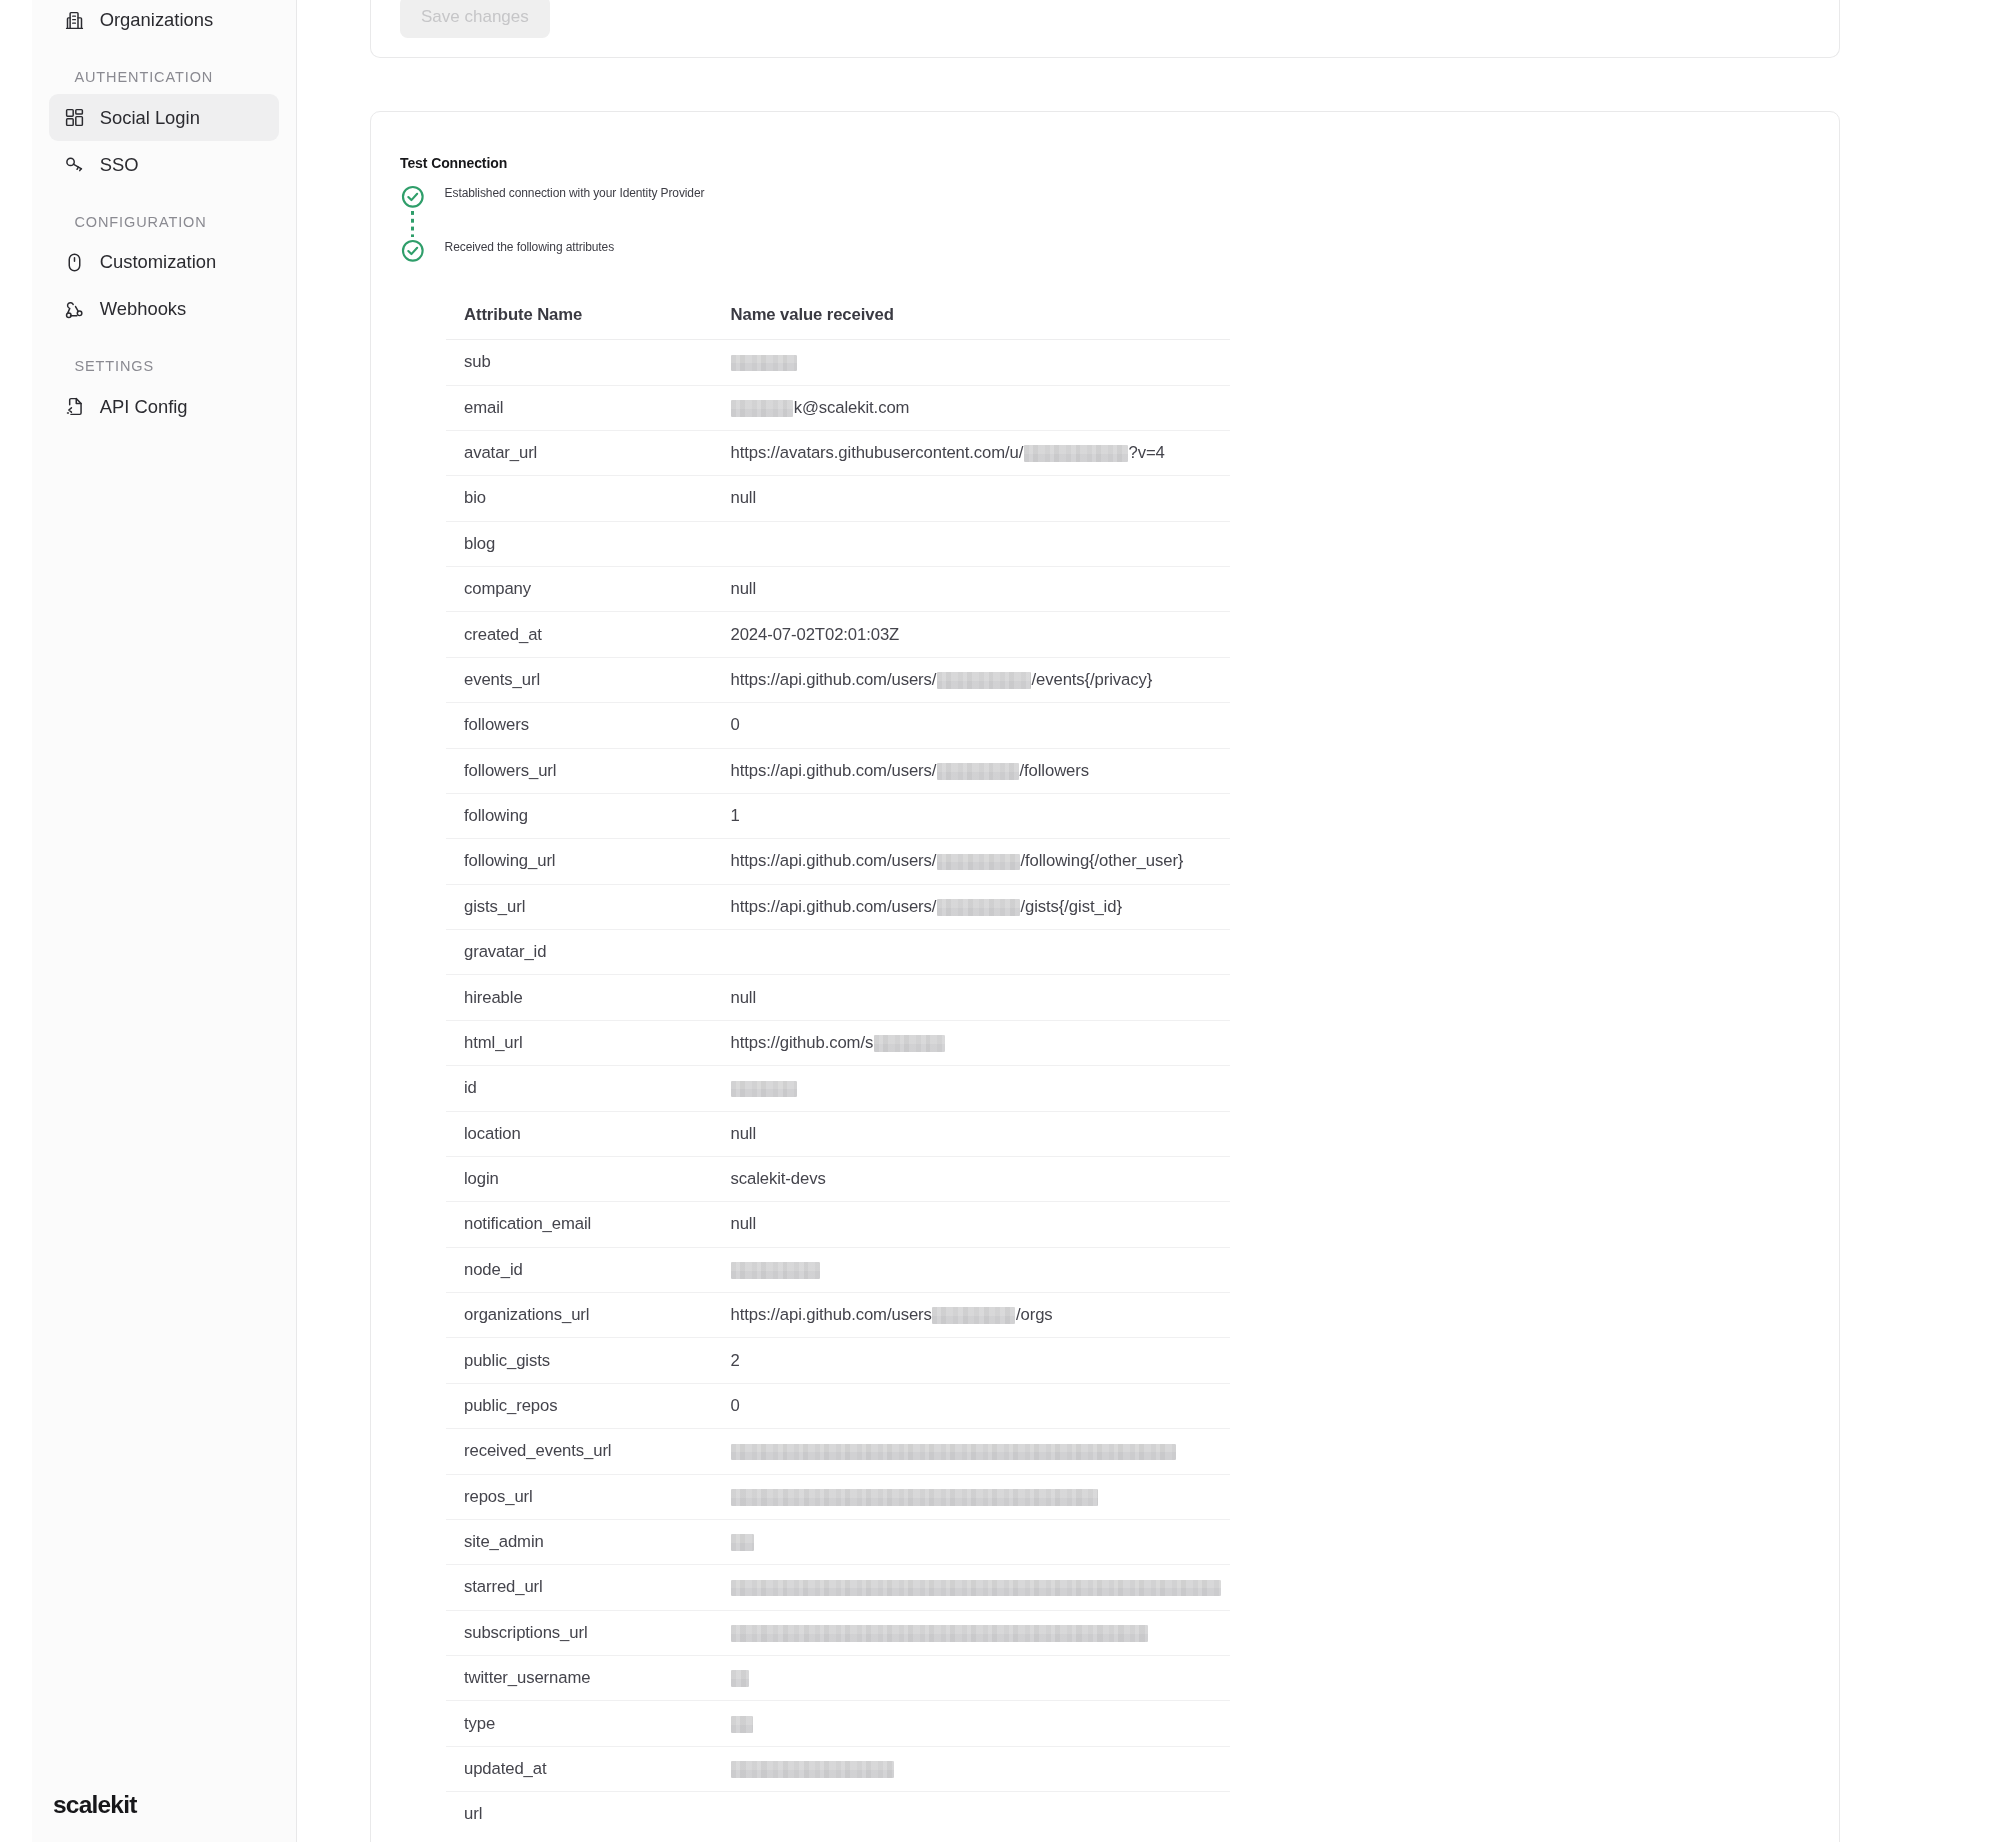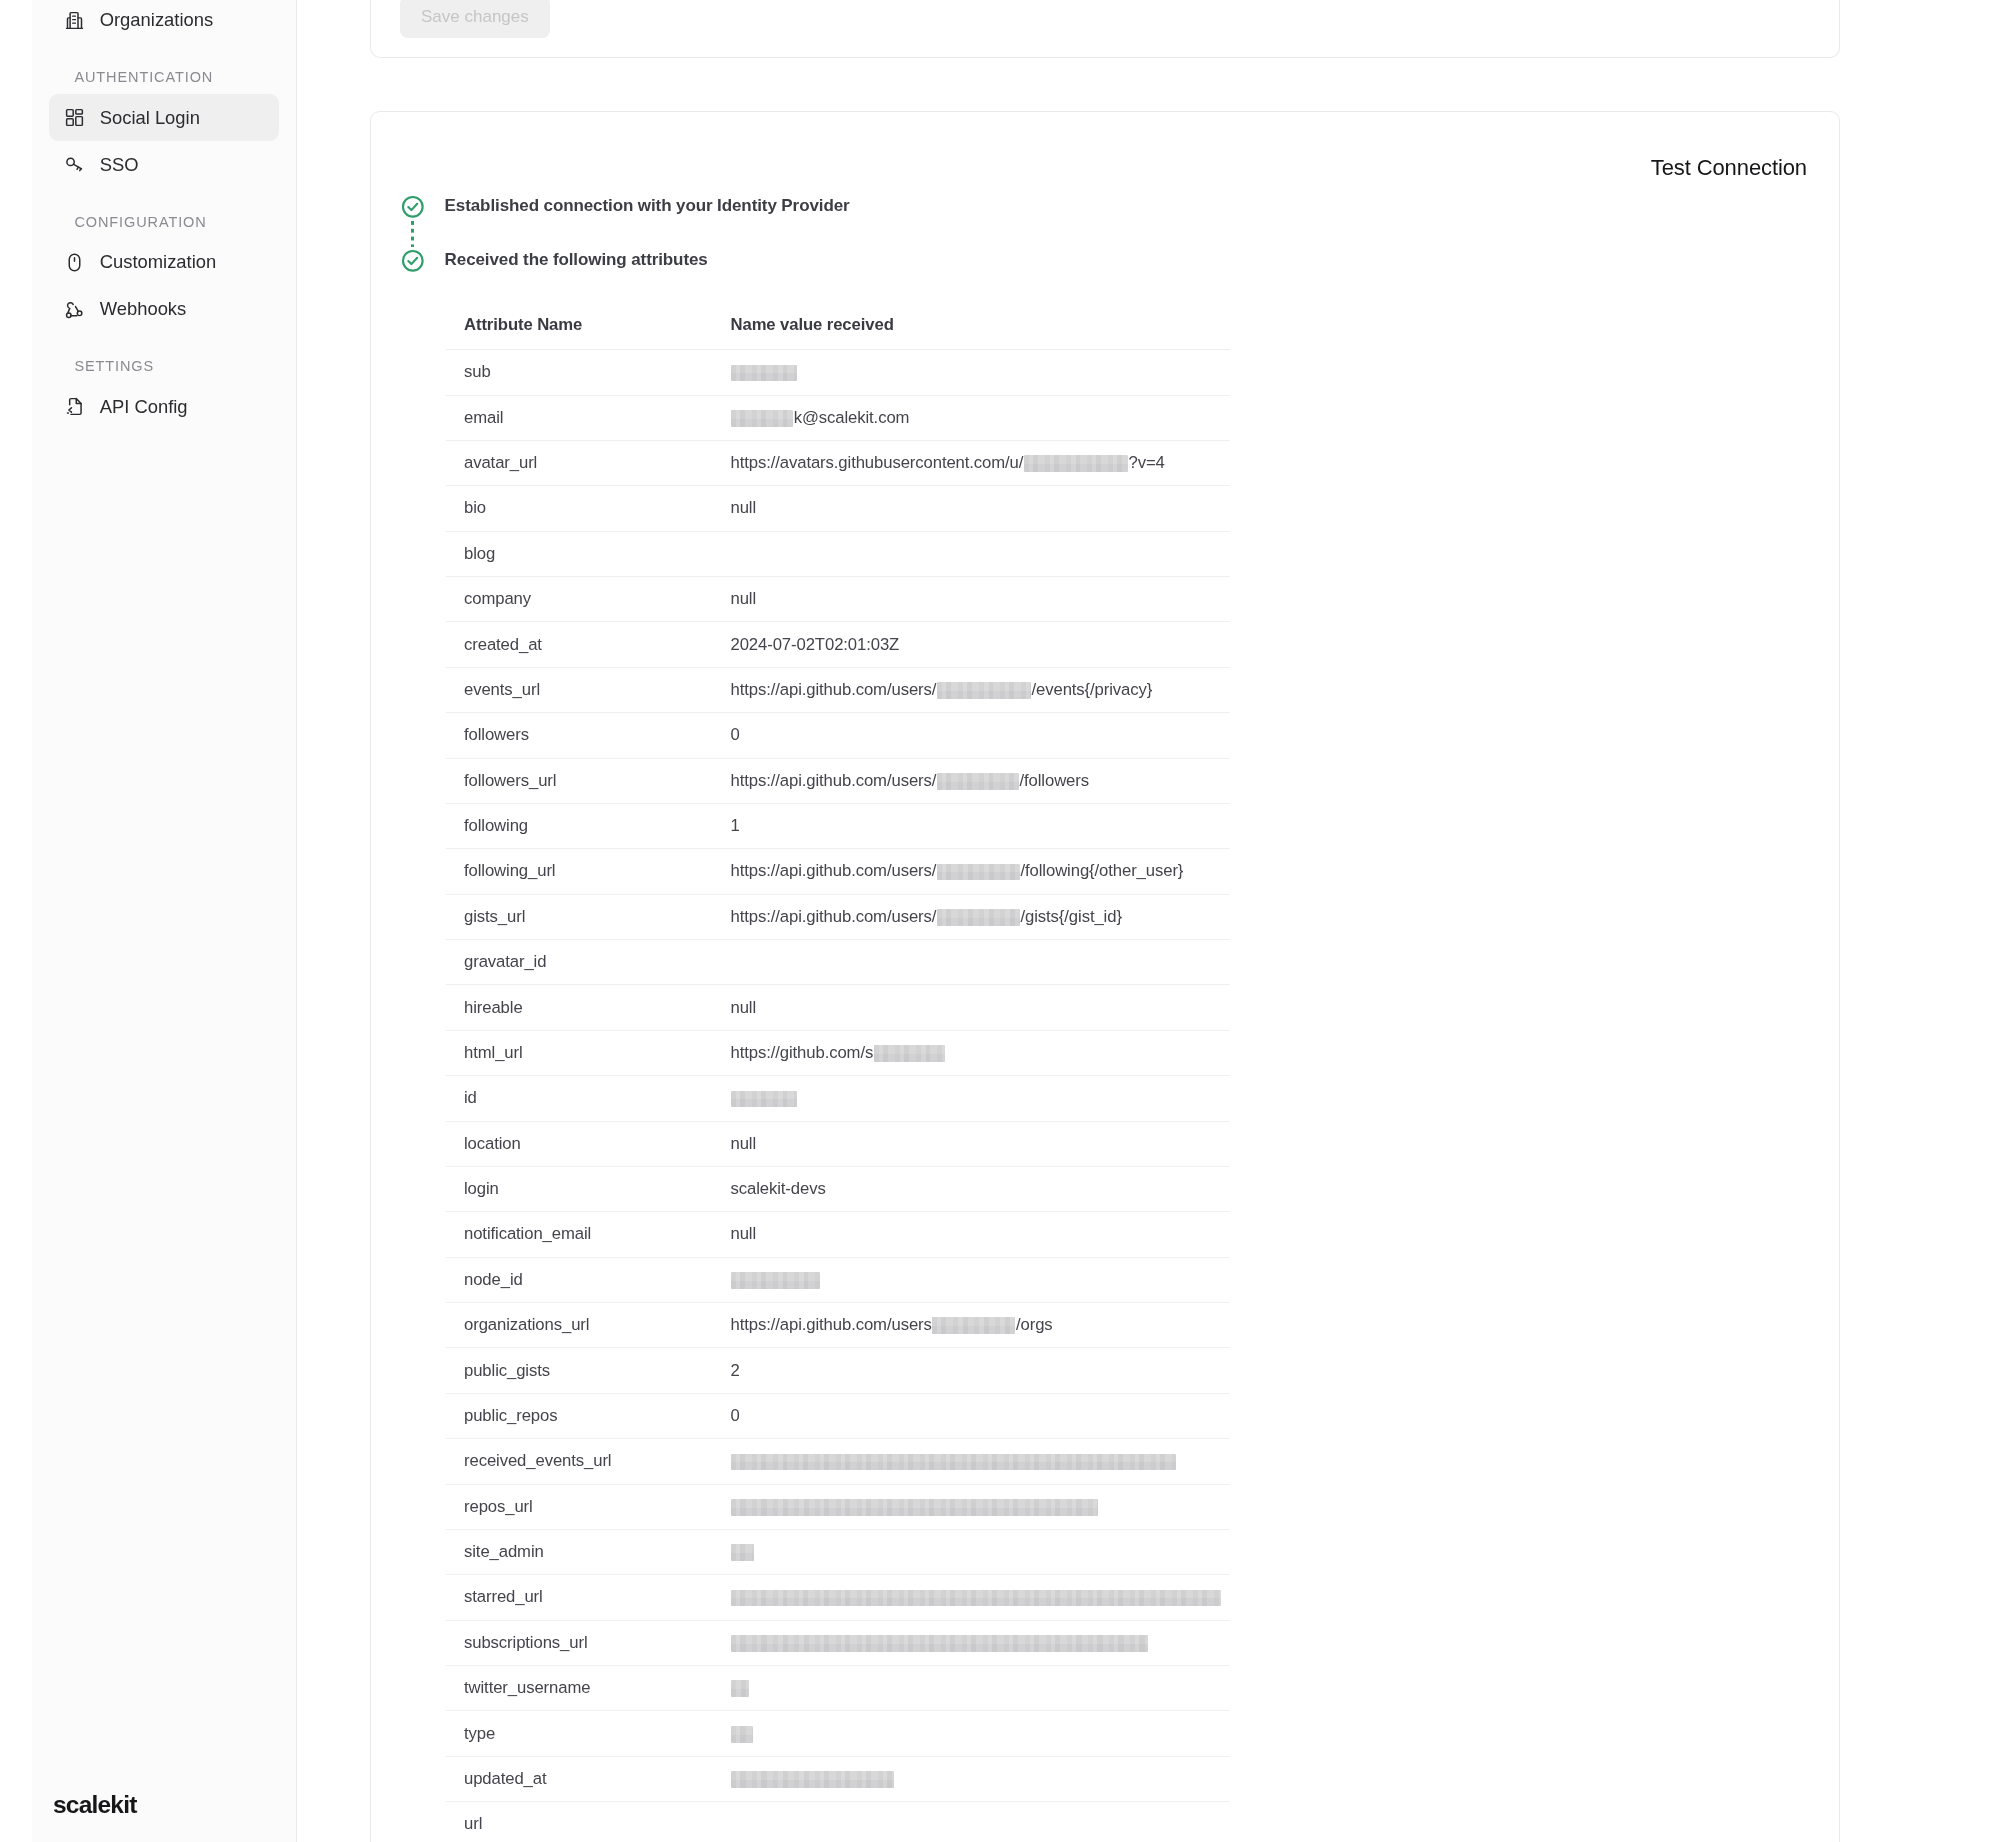--- a/index.html
+++ b/index.html
@@ -88,47 +88,45 @@
     height: 42px;
     margin-bottom: 19px;
     cursor: default;
   }
 
   .card-test {
     margin-top: 53px;
     padding: 43px 32px 39px 29px;
   }
   .sec-title {
-    font-size: 22px;
-    font-weight: 400;
+    font-size: 14px;
+    font-weight: 700;
     color: #17171a;
     letter-spacing: -0.1px;
     margin: 0 0 12.2px 0;
-    text-align: right;
   }
   .sec-sub {
     font-size: 17px;
     color: #5d5d66;
     margin: 0 0 39px 0;
     letter-spacing: -0.1px;
   }
 
   
   .steps { position: relative; }
   .step {
     display: flex; align-items: flex-start; gap: 19px;
     position: relative;
   }
   .step + .step { margin-top: 27px; }
   .step-ico { width: 25.6px; height: 25.6px; flex: 0 0 25.6px; margin-top: 1.1px; }
   .step-ico svg { display:block; width:25.6px; height:25.6px; }
   .step-text {
-    font-size: 17px; color: #3d3d45; line-height: 1.1; padding-top: 3.9px;
+    font-size: 12px; color: #3d3d45; line-height: 1.1; padding-top: 3.9px;
     letter-spacing: -0.1px;
-    font-weight: bold;
   }
   .connector {
     position: absolute;
     left: 11px; top: 28px;
     width: 2.8px; height: 25.6px;
     background-image: linear-gradient(to bottom, #2f9e6a 55%, rgba(255,255,255,0) 0%);
     background-size: 2.8px 7.8px;
     background-repeat: repeat-y;
   }
 

